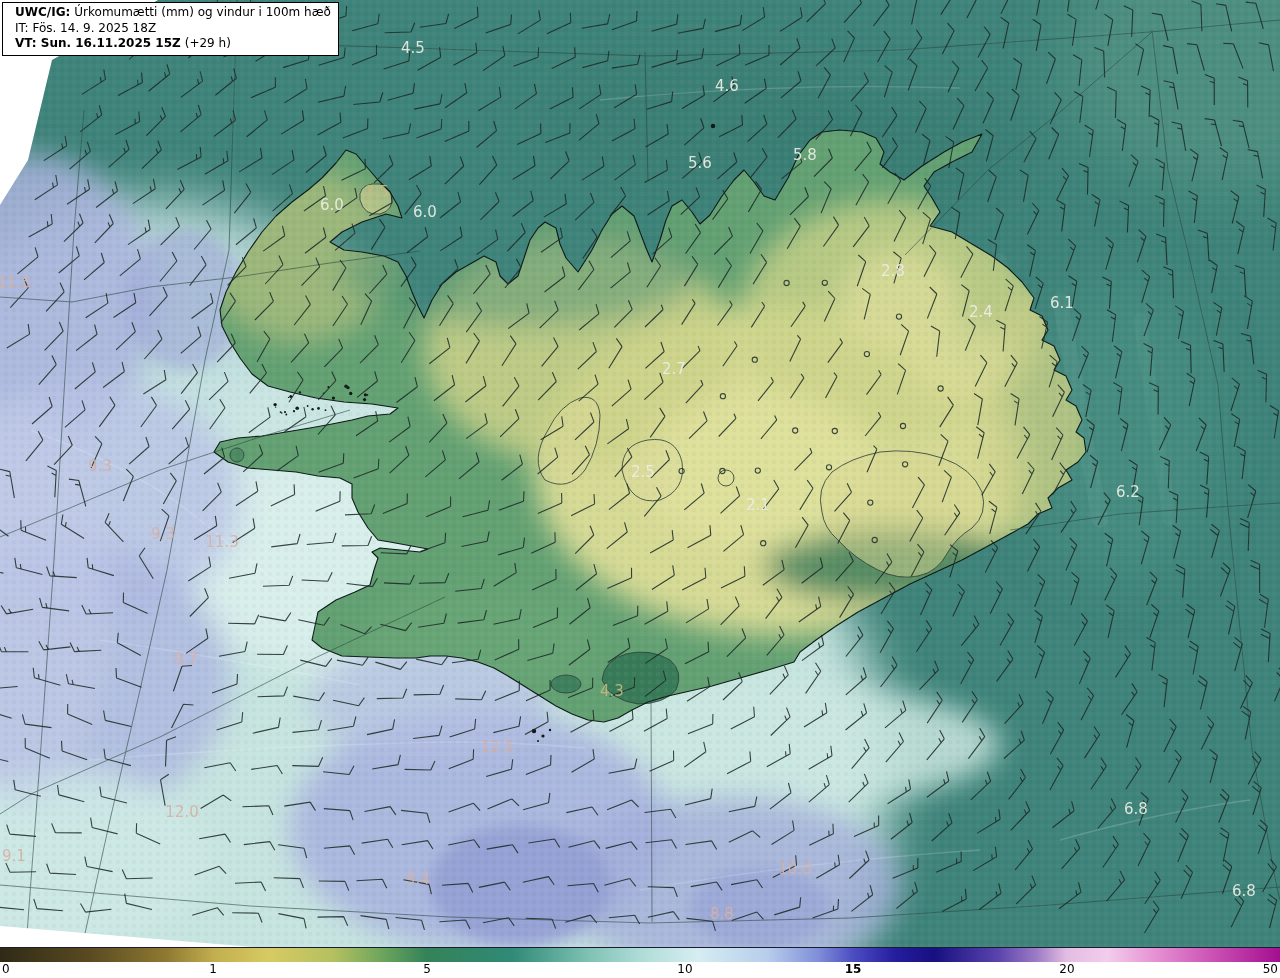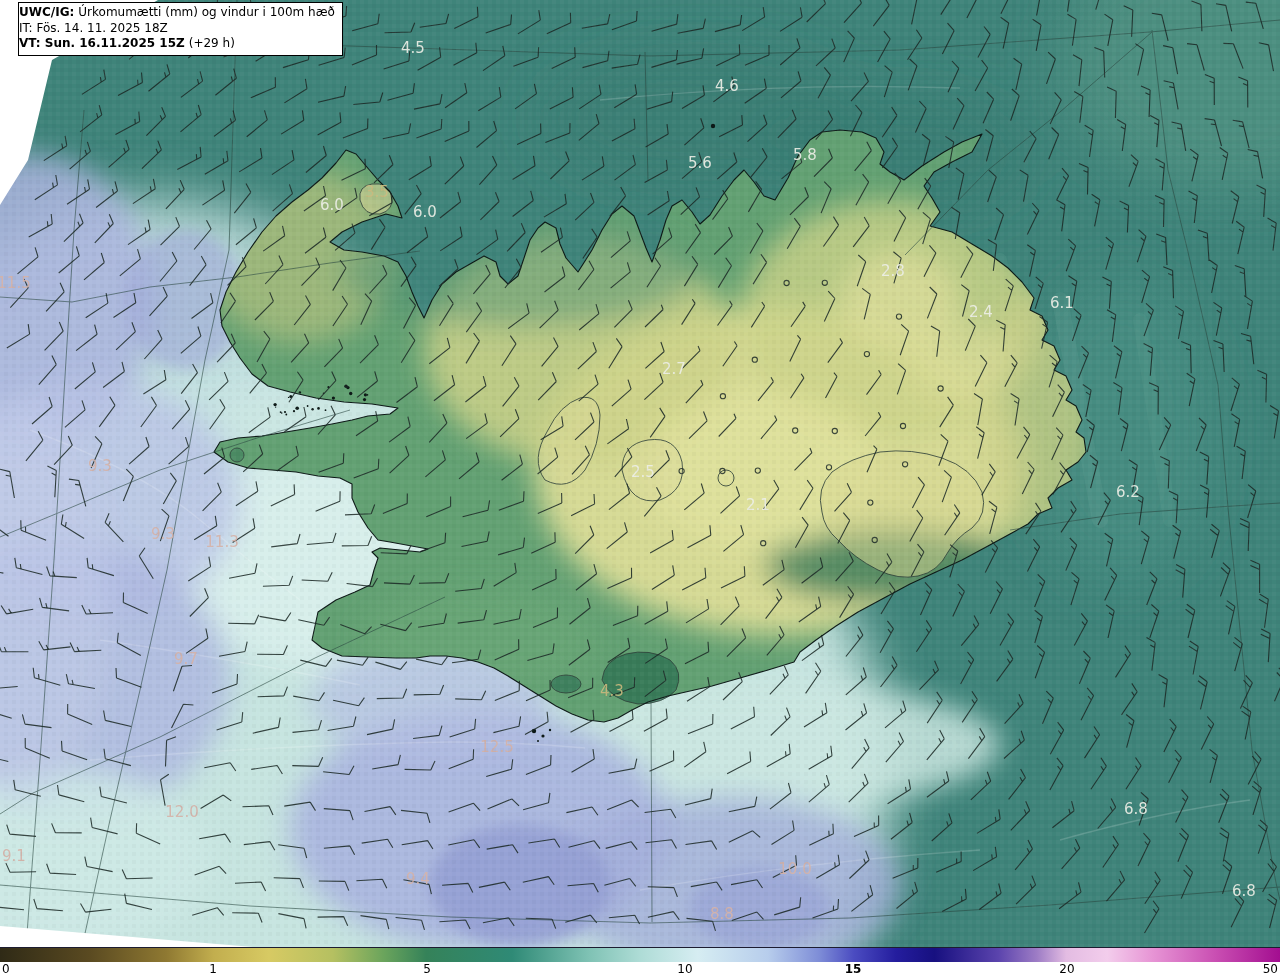--- a/index.html
+++ b/index.html
@@ -1,21 +1,21 @@
 <!DOCTYPE html>
 <html><head>
 <meta charset="utf-8">
 <style>
   html,body{margin:0;padding:0;background:#ffffff;}
   #frame{position:relative;width:1280px;height:978px;overflow:hidden;
          font-family:"DejaVu Sans","Liberation Sans",sans-serif;background:#ffffff;}
   #mapsvg{position:absolute;left:0;top:0;}
   
-  .tbox{position:absolute;left:18px;top:2px;background:#ffffff;border:1px solid #000;
-        padding:2px 7px 3px 0;font-size:12px;line-height:15.5px;color:#000;white-space:nowrap;z-index:30;}
+  .tbox{position:absolute;left:2px;top:2px;background:#ffffff;border:1px solid #000;
+        padding:2px 7px 3px 12px;font-size:12px;line-height:15.5px;color:#000;white-space:nowrap;z-index:30;}
   .tbox b{font-weight:bold;}
   .tbox .sp{margin-left:4px;}
   
   .cbar{position:absolute;left:0;top:947px;width:1280px;height:15px;border-top:1px solid #1c1c30;box-sizing:border-box;z-index:20;}
   .cticks{position:absolute;left:0;top:962px;width:1280px;height:16px;background:#fff;z-index:20;
           font-size:12px;color:#000;}
   .cticks span{position:absolute;top:0;}
 </style>
 </head>
 <body>
@@ -246,21 +246,21 @@
     <rect x="0" y="0" width="1280" height="947" fill="url(#px)" opacity="0.65"></rect>
 
     <g fill="#ffffff">
       <polygon points="0,0 158,0 52,60 28,160 0,205"></polygon>
       <polygon points="0,926 253,947 0,947"></polygon>
     </g>
   </svg>
 
   <div class="tbox">
     <div><b>UWC/IG:</b><span class="sp">Úrkomumætti (mm) og vindur i 100m hæð</span></div>
-    <div>IT: Fös. 14. 11. 2025 18Z</div>
+    <div>IT: Fös. 14. 9. 2025 18Z</div>
     <div><b>VT: Sun. 16.11.2025 15Z</b><span class="sp">(+29 h)</span></div>
   </div>
 
   <div class="cbar" id="cbar" style="background: linear-gradient(to right, rgb(47, 42, 22) 0%, rgb(90, 74, 33) 7%, rgb(143, 121, 50) 13%, rgb(194, 174, 78) 16.7%, rgb(215, 202, 99) 21%, rgb(181, 192, 97) 26%, rgb(106, 164, 92) 30%, rgb(53, 130, 89) 33.3%, rgb(47, 138, 118) 40%, rgb(127, 194, 180) 46%, rgb(174, 220, 214) 50%, rgb(214, 237, 242) 54.5%, rgb(183, 205, 236) 60%, rgb(126, 141, 215) 64%, rgb(75, 76, 193) 66.7%, rgb(36, 29, 158) 70%, rgb(23, 16, 128) 73%, rgb(91, 68, 173) 78%, rgb(157, 124, 197) 81%, rgb(227, 188, 226) 83.3%, rgb(243, 205, 236) 86.5%, rgb(231, 149, 213) 90%, rgb(201, 78, 178) 95%, rgb(163, 14, 144) 100%);"></div>
   <div class="cticks" id="cticks">
       <span style="left: 2px;">0</span>
       <span style="left: 213px; transform: translateX(-50%);">1</span>
       <span style="left: 427px; transform: translateX(-50%);">5</span>
       <span style="left: 640px; transform: translateX(-50%); margin-left: 45px;">10</span>
       <span style="left: 853px; transform: translateX(-50%); font-weight: bold;">15</span>

